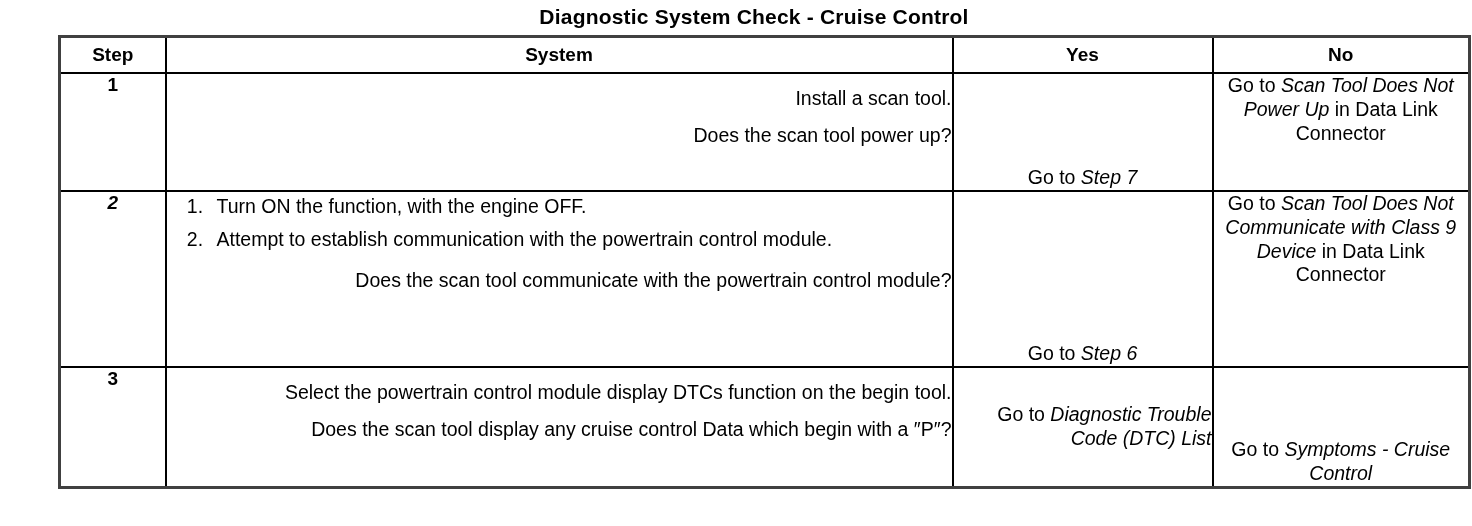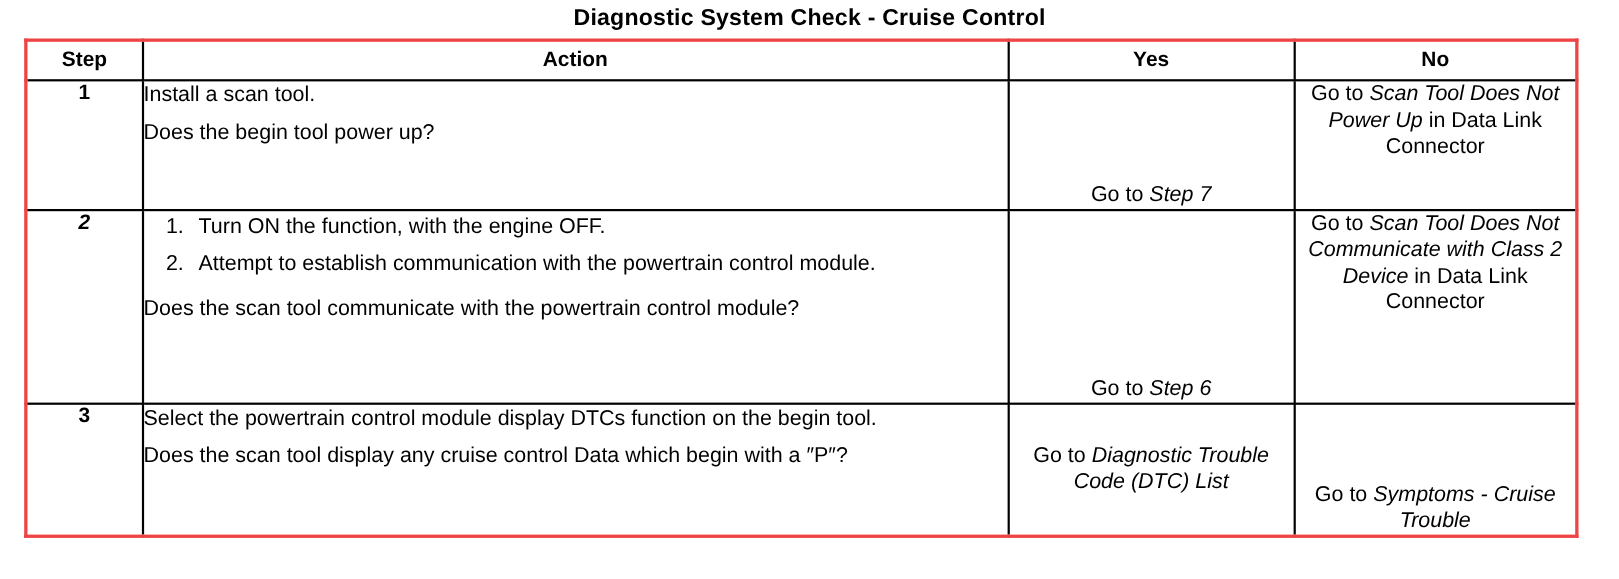--- a/index.html
+++ b/index.html
@@ -13,36 +13,37 @@
     height: 526px;
     font-family: "Liberation Sans", sans-serif;
     color: #000000;
     overflow: hidden;
   }
   .page {
     position: relative;
     width: 1472px;
     height: 526px;
     box-sizing: border-box;
+    padding-left: 36px;
   }
   .doc-title {
     text-align: center;
     font-size: 21px;
     font-weight: bold;
     letter-spacing: 0.2px;
     padding-top: 6px;
     padding-bottom: 7px;
     line-height: 1.05;
   }
   table.flow {
     border-collapse: collapse;
     table-layout: fixed;
     margin-left: 22px;
     width: 1410px;
-    border: 3px solid #ef4444;
+    border: 3px solid #404040;
   }
   table.flow td, table.flow th {
     border: 2px solid #000;
     padding: 0;
     vertical-align: top;
   }
   thead th {
     text-align: center;
     font-size: 19px;
     font-weight: bold;
@@ -63,21 +64,21 @@
     vertical-align: middle;
   }
   td.step-cell.italic { font-style: italic; }
 
   td.action-cell {
     padding: 7px 10px 6px 12px;
     font-size: 19.5px;
     line-height: 1.30;
     vertical-align: top;
   }
-  .action-line { margin: 0 0 9px 0; }
+  .action-line { margin: 12px 0 9px 0; text-align: right; }
   .action-line:last-child { margin-bottom: 0; }
 
   ol.steps {
     margin: 2px 0 7px 0;
     padding-left: 42px;
     list-style: decimal;
   }
   ol.steps li {
     margin-bottom: 8px;
     padding-left: 8px;
@@ -87,21 +88,21 @@
 
   td.branch-cell {
     text-align: center;
     font-size: 19.5px;
     line-height: 1.22;
     padding: 6px 6px 7px 6px;
     margin-top: 15px;
   }
   td.branch-cell.v-bottom { vertical-align: bottom; }
   td.branch-cell.v-top    { vertical-align: top; }
-  td.branch-cell.v-middle { vertical-align: middle; }
+  td.branch-cell.v-middle { vertical-align: middle; text-align: right; }
   .ital { font-style: italic; }
 
   .r1 { height: 118px; }
   .r2 { height: 176px; }
   .r3 { height: 120px; }
 </style>
 </head>
 <body>
 
 <div class="page">
@@ -111,33 +112,33 @@
   <table class="flow">
     <colgroup>
       <col class="c-step">
       <col class="c-action">
       <col class="c-yes">
       <col class="c-no">
     </colgroup>
     <thead>
       <tr>
         <th>Step</th>
-        <th>Action</th>
+        <th>System</th>
         <th>Yes</th>
         <th>No</th>
       </tr>
     </thead>
     <tbody>
 
       <tr class="r1">
         <td class="step-cell">1</td>
         <td class="action-cell">
 
           <div class="action-line">Install a scan tool.</div>
-          <div class="action-line">Does the begin tool power up?</div>
+          <div class="action-line">Does the scan tool power up?</div>
         </td>
         <td class="branch-cell v-bottom">
           <span>Go to </span><span class="ital">Step 7</span><span></span>
         </td>
         <td class="branch-cell v-top">
           <span>Go to </span><span class="ital">Scan Tool Does Not Power Up</span><span> in Data Link Connector</span>
         </td>
       </tr>
 
       <tr class="r2">
@@ -146,35 +147,35 @@
           <ol class="steps">
             <li>Turn ON the function, with the engine OFF.</li>
             <li>Attempt to establish communication with the powertrain control module.</li>
           </ol>
           <div class="action-line">Does the scan tool communicate with the powertrain control module?</div>
         </td>
         <td class="branch-cell v-bottom">
           <span>Go to </span><span class="ital">Step 6</span><span></span>
         </td>
         <td class="branch-cell v-top">
-          <span>Go to </span><span class="ital">Scan Tool Does Not Communicate with Class 2 Device</span><span> in Data Link Connector</span>
+          <span>Go to </span><span class="ital">Scan Tool Does Not Communicate with Class 9 Device</span><span> in Data Link Connector</span>
         </td>
       </tr>
 
       <tr class="r3">
         <td class="step-cell">3</td>
         <td class="action-cell">
 
           <div class="action-line">Select the powertrain control module display DTCs function on the begin tool.</div>
           <div class="action-line">Does the scan tool display any cruise control Data which begin with a ″P″?</div>
         </td>
         <td class="branch-cell v-middle">
           <span>Go to </span><span class="ital">Diagnostic Trouble Code (DTC) List</span><span></span>
         </td>
         <td class="branch-cell v-bottom">
-          <span>Go to </span><span class="ital">Symptoms - Cruise Trouble</span><span></span>
+          <span>Go to </span><span class="ital">Symptoms - Cruise Control</span><span></span>
         </td>
       </tr>
 
     </tbody>
   </table>
 
 </div>
 
 </body></html>

